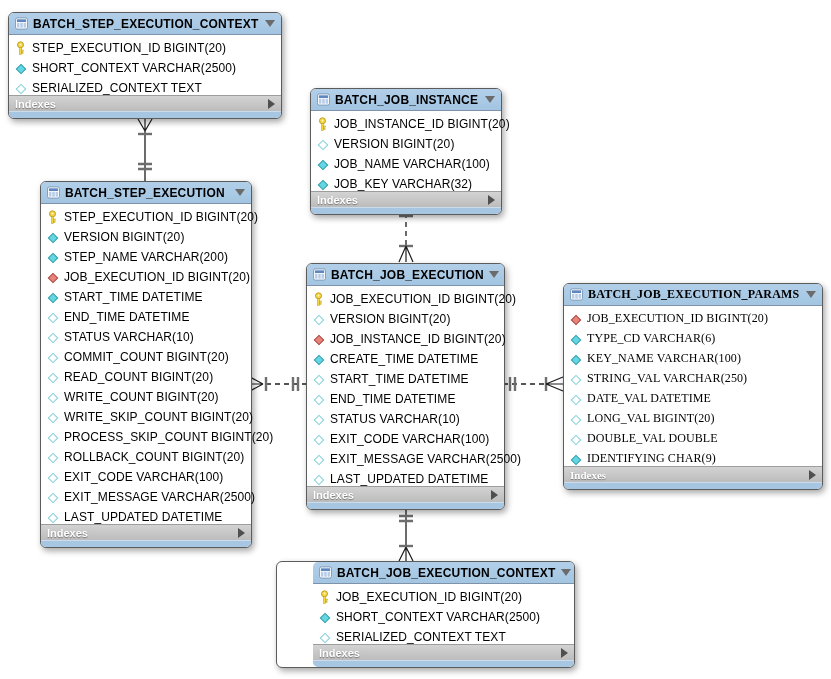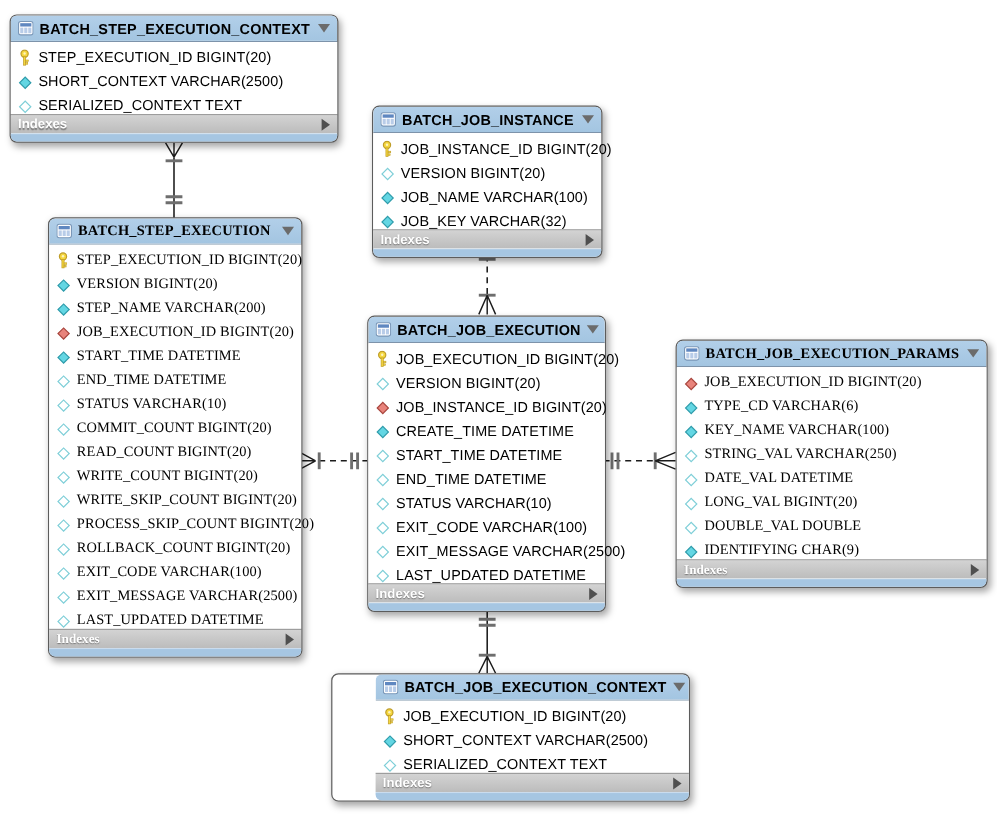--- a/index.html
+++ b/index.html
@@ -202,21 +202,21 @@
           <span class="ftext">JOB_KEY VARCHAR(32)</span>
         </div>
       </div>
     <div class="tbl-footer">
       <span>Indexes</span>
       <span class="footer-arrow"></span>
     </div>
     <div class="tbl-strip"></div>
   </div>
 
-  <div class="db-table" style="left:40px; top:181px; width:210px;font-family:Liberation Serif, serif;">
+  <div class="db-table" style="left:40px; top:181px; width:210px;">
     <div class="tbl-header">
       <span class="ficon">
           <svg width="14" height="13" viewBox="0 0 14 13">
             <rect x="0.5" y="0.5" width="13" height="12" rx="2" fill="#ffffff" stroke="#7a97b8"></rect>
             <rect x="2" y="2" width="10" height="3" fill="#5f87c0"></rect>
             <rect x="2" y="6" width="2.8" height="5" fill="#b8cce8"></rect>
             <rect x="5.6" y="6" width="2.8" height="5" fill="#b8cce8"></rect>
             <rect x="9.2" y="6" width="2.8" height="5" fill="#b8cce8"></rect>
           </svg>
         </span>

